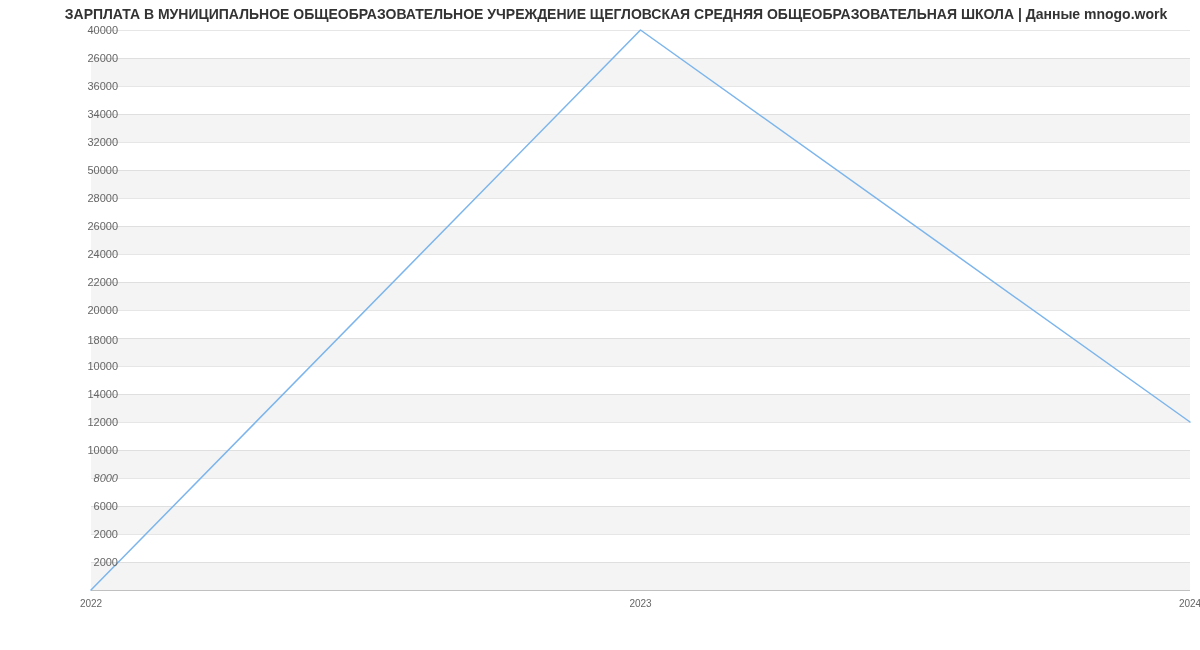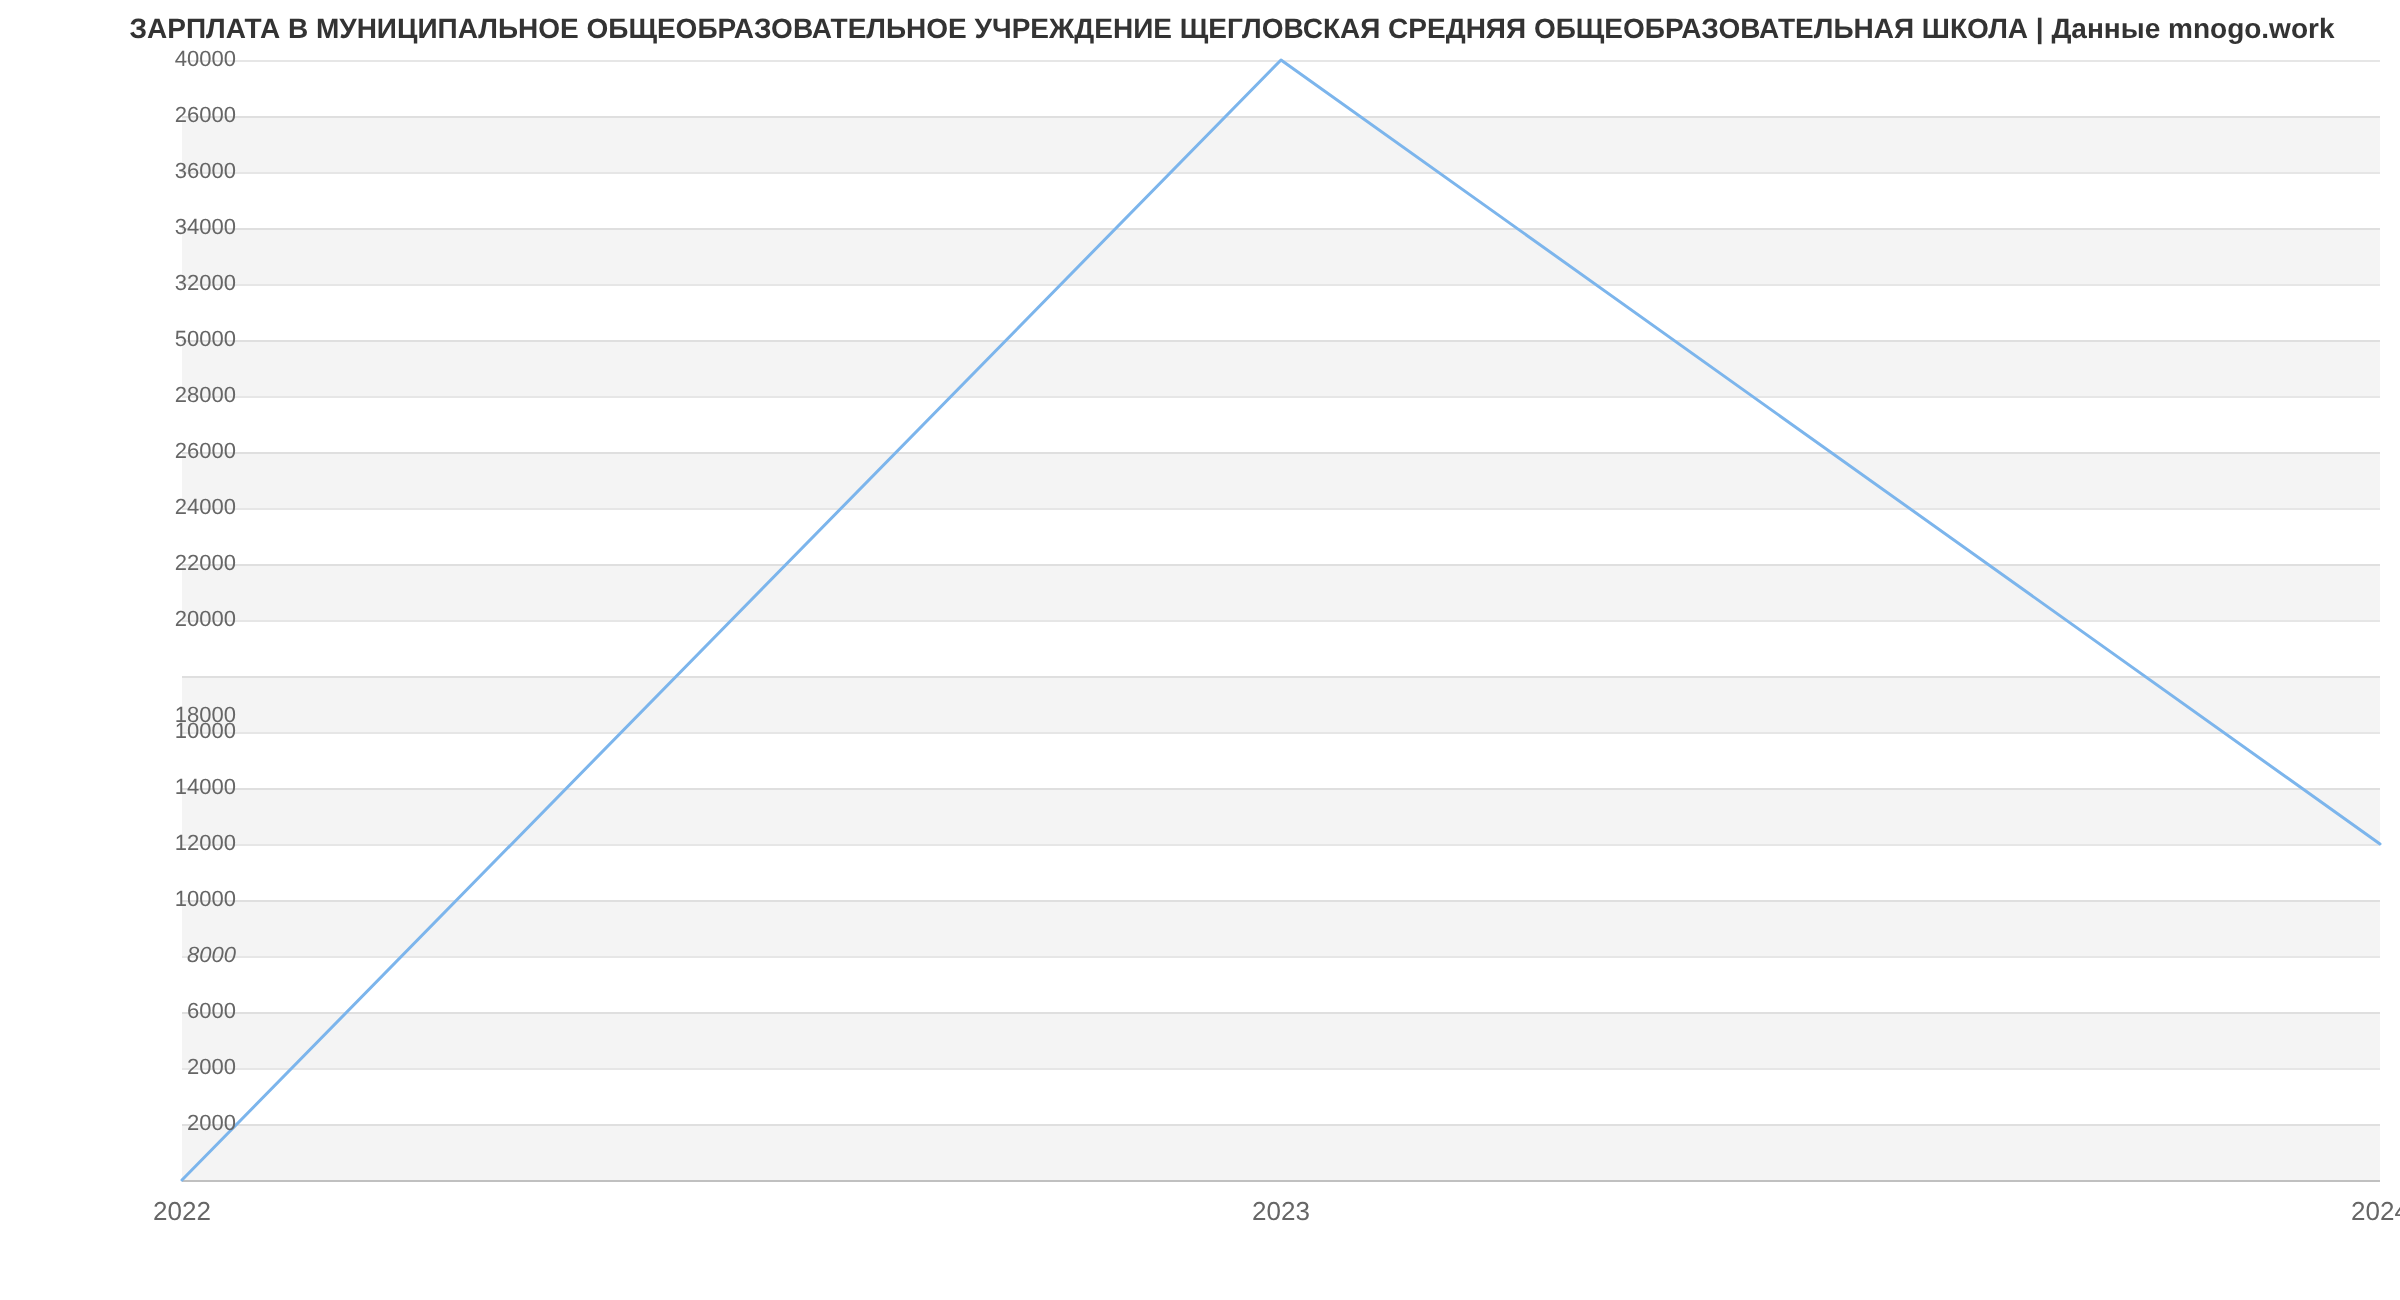--- a/index.html
+++ b/index.html
@@ -56,21 +56,21 @@
     right: 1114px;
     width: 80px;
     text-align: right;
     font-size: 11px;
     color: #666666;
     transform: translateY(-50%);
   }
   .xtick {
     position: absolute;
     top: 598px;
-    font-size: 13px;
+    font-size: 10px;
     color: #666666;
     transform: translateX(-50%);
     text-align: center;
   }
   svg.line {
     position: absolute;
     left: 0;
     top: 0;
     width: 100%;
     height: 100%;
@@ -125,21 +125,21 @@
     </svg>
   </div>
 <div class="ytick" style="top: 562px;">2000</div>
     <div class="ytick" style="top: 534px;">2000</div>
     <div class="ytick" style="top: 506px;">6000</div>
     <div class="ytick" style="top: 478px; font-style: italic;">8000</div>
     <div class="ytick" style="top: 450px;">10000</div>
     <div class="ytick" style="top: 422px;">12000</div>
     <div class="ytick" style="top: 394px;">14000</div>
     <div class="ytick" style="top: 366px;">10000</div>
-    <div class="ytick" style="top: 358px;">18000</div>
+    <div class="ytick" style="top: 340px;">18000</div>
     <div class="ytick" style="top: 310px;">20000</div>
     <div class="ytick" style="top: 282px;">22000</div>
     <div class="ytick" style="top: 254px;">24000</div>
     <div class="ytick" style="top: 226px;">26000</div>
     <div class="ytick" style="top: 198px;">28000</div>
     <div class="ytick" style="top: 170px;">50000</div>
     <div class="ytick" style="top: 142px;">32000</div>
     <div class="ytick" style="top: 114px;">34000</div>
     <div class="ytick" style="top: 86px;">36000</div>
     <div class="ytick" style="top: 58px;">26000</div>

